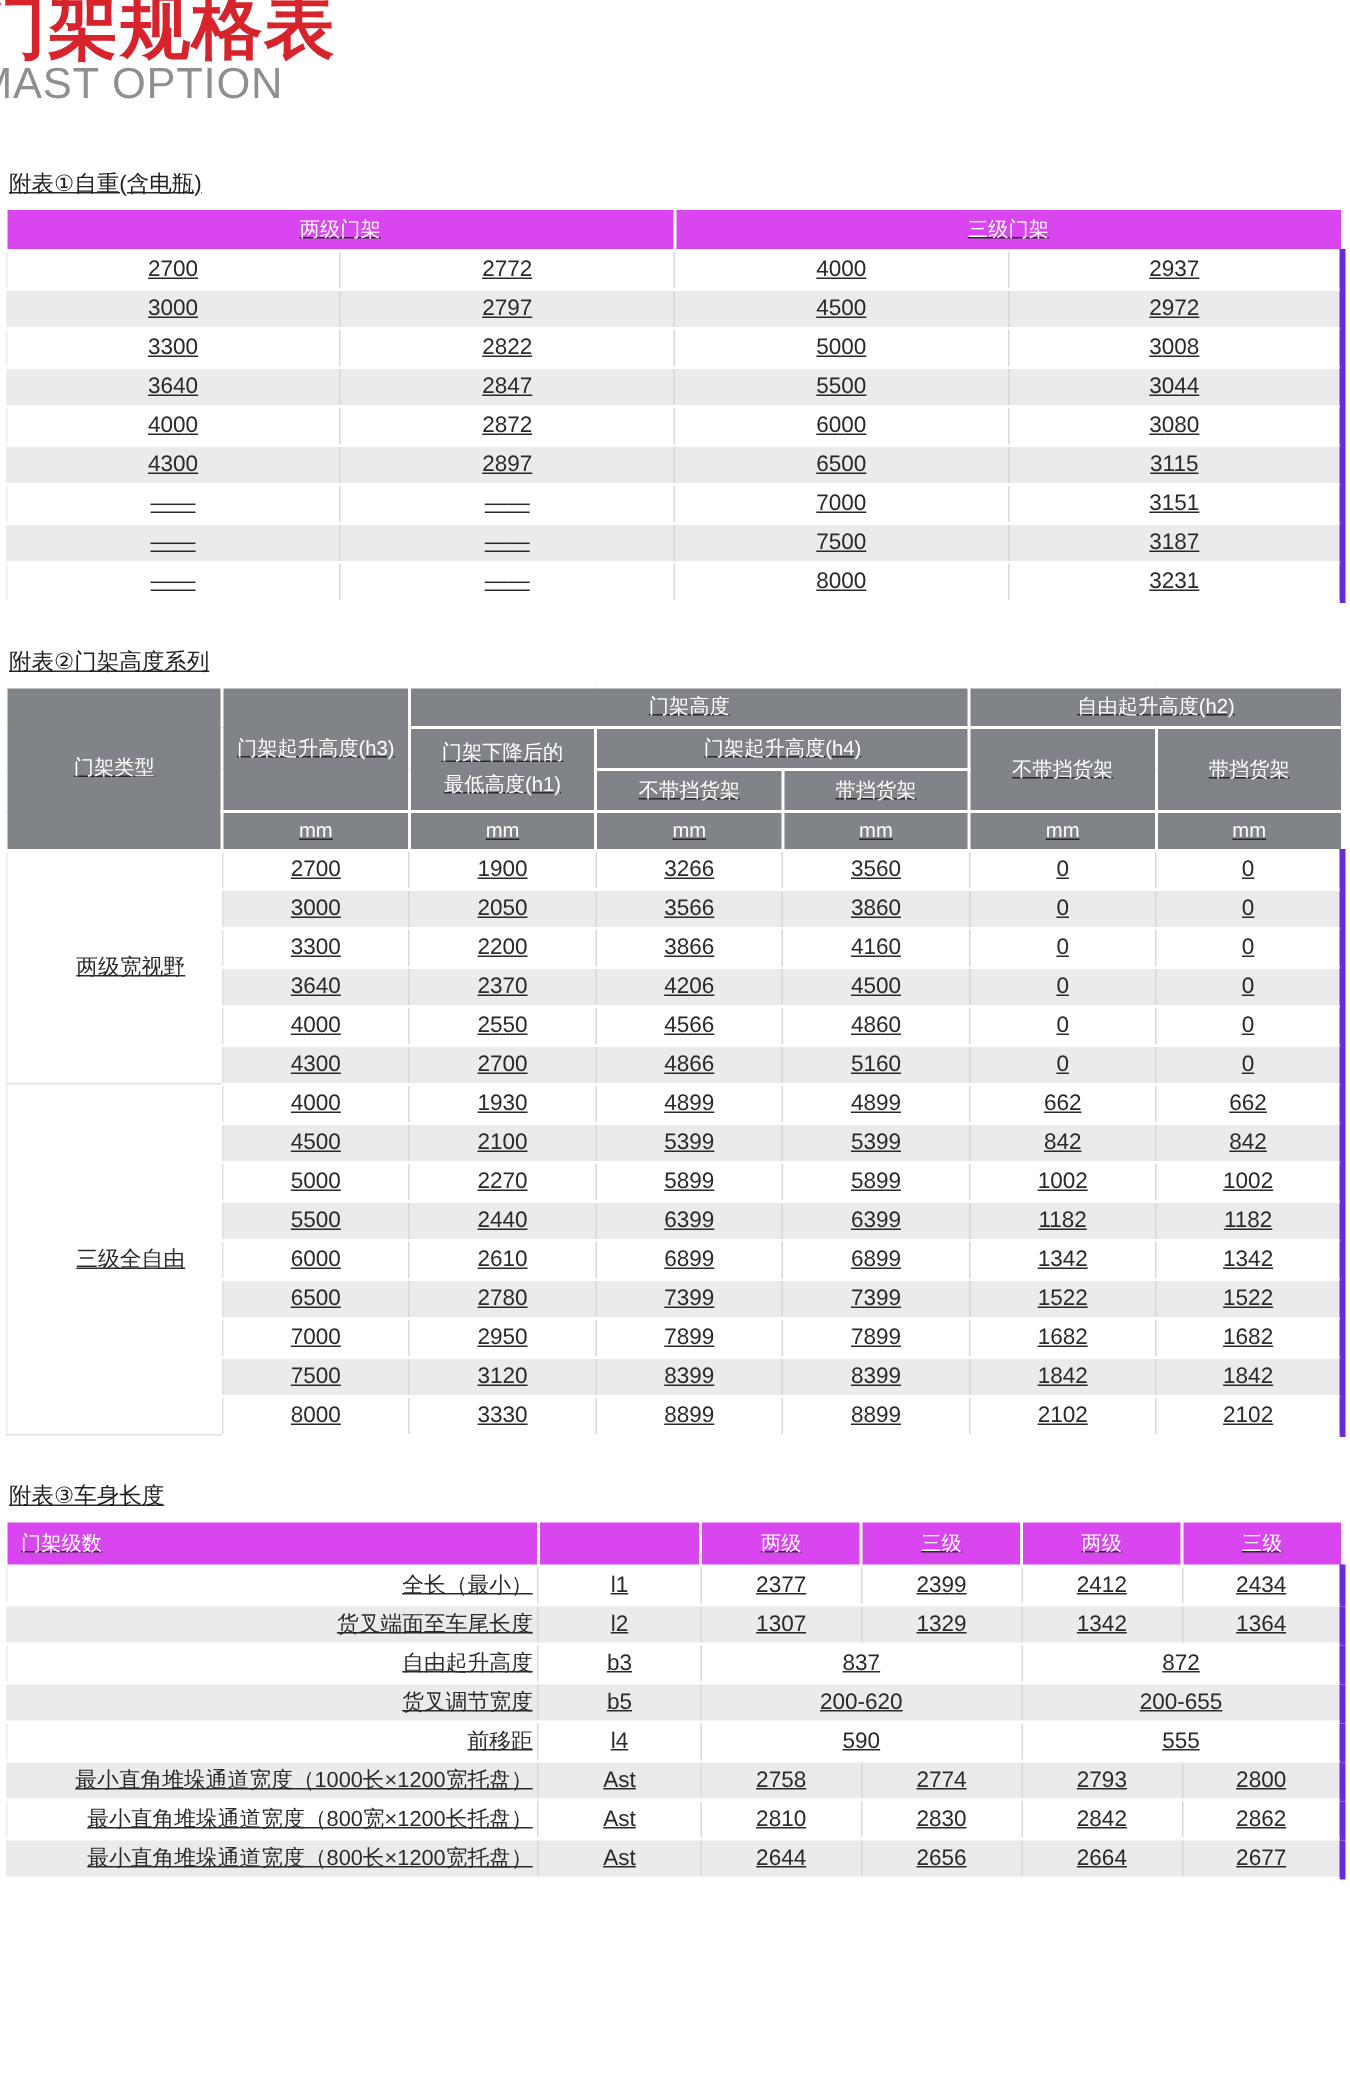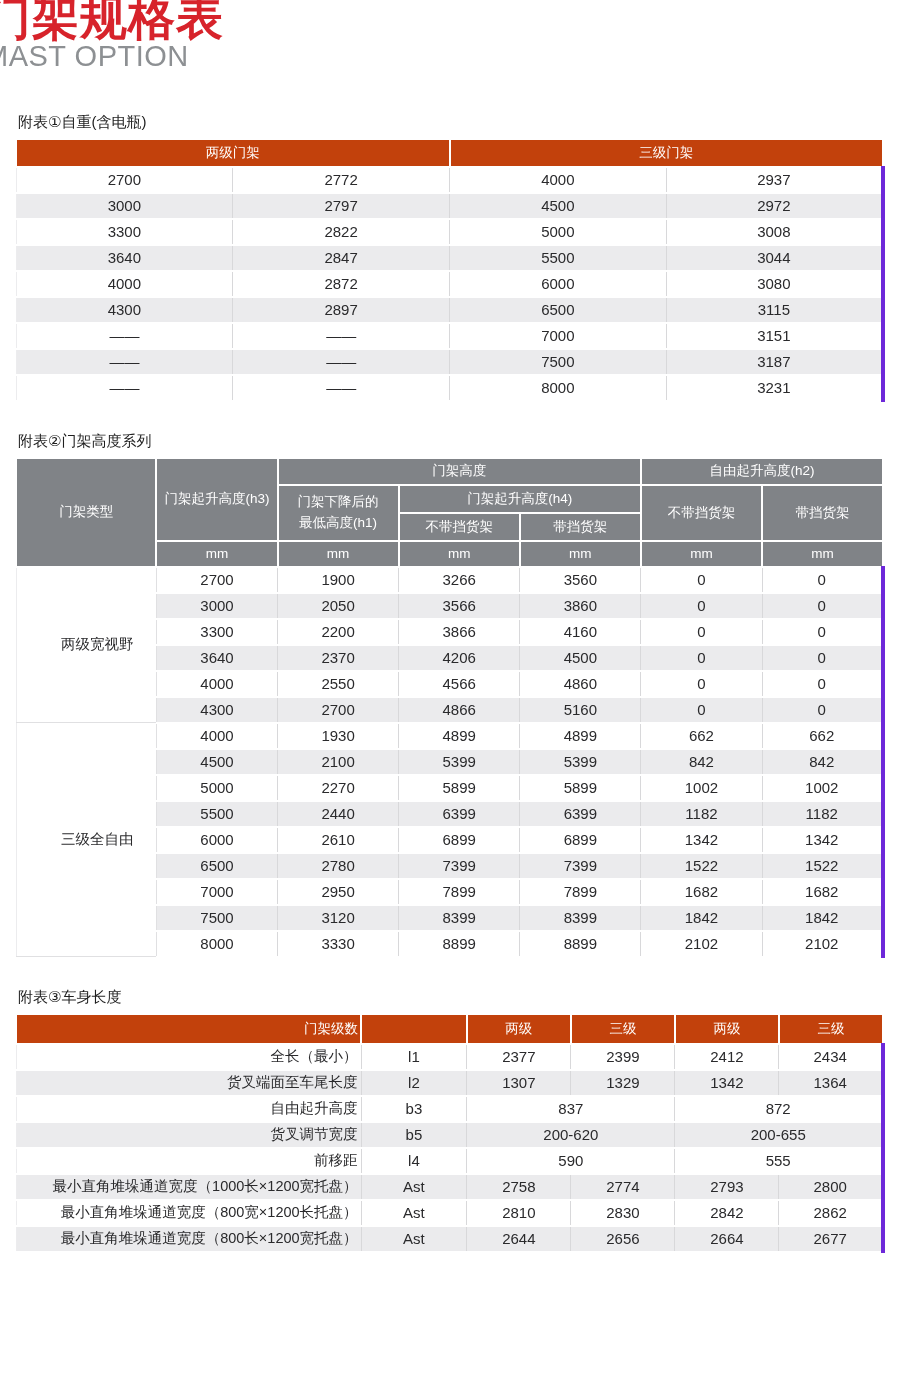--- a/index.html
+++ b/index.html
@@ -14,49 +14,49 @@
   .masthead h1 {
     margin: 0; font-size: 47px; font-weight: 700;
     color: #d7232b; line-height: 1.12; letter-spacing: 1px;
   }
   .masthead .sub {
     font-size: 29px; color: #8d9093; letter-spacing: 0.5px;
     margin-top: -5px; font-weight: 400;
   }
   
   .caption { font-size: 15px; color: #1f1f1f; margin: 0 0 6px 3px; }
-  .tbl-section { margin: 0 15px; }
+  .tbl-section { margin: 0 3px; text-decoration: underline; }
   #sec1 { margin-top: 40px; }
   #sec2, #sec3 { margin-top: 30px; }
   
   table { width: 100%; border-collapse: collapse; table-layout: fixed; }
   th {
     font-weight: normal; color: #fff; font-size: 13.5px;
     padding: 0 2px; border: 2px solid #fff;
   }
   .th-dark { background: #808387; }
-  .th-mid  { background: #c2410c; }
+  .th-mid  { background: #d946ef; }
   .h27 { height: 27px; } .h28 { height: 28px; } .h26 { height: 26px; } .h30 { height: 30px; text-align: center; }
   td {
     height: 26px; padding: 0 3px; text-align: center;
     font-size: 15px; color: #2a2a2c; background: #fff;
     border-right: 1px solid #d8d8da; border-bottom: 2px solid #fff;
   }
   td:first-child { border-left: 1px solid #ececee; }
   td:last-child  { border-right: 4px solid #6d28d9; }
   tbody tr:nth-of-type(even) td { background: #ebebed; }
   
   .typecell {
     background: #fff !important; font-size: 14.5px;
     border: 1px solid #e0e0e2; vertical-align: middle; padding-left: 25px;
   }
   .hdr-two-line span { display: block; line-height: 1.55; }
   
   .lbl { text-align: right; padding-left: 9px; font-size: 14.5px; }
-  .th-left { text-align: right; padding-left: 9px; }
+  .th-left { text-align: left; padding-left: 9px; }
 </style>
 </head>
 <body>
 
 <header class="masthead">
   <h1>门架规格表</h1>
   <div class="sub">MAST OPTION</div>
 </header>
 
 <section id="sec1" class="tbl-section">

